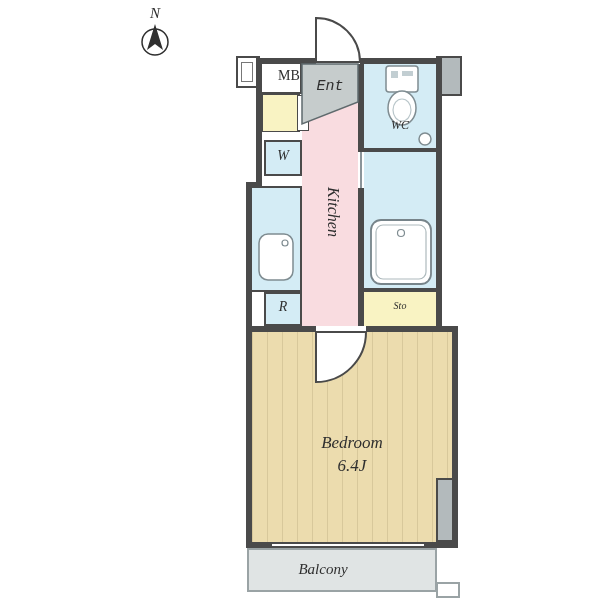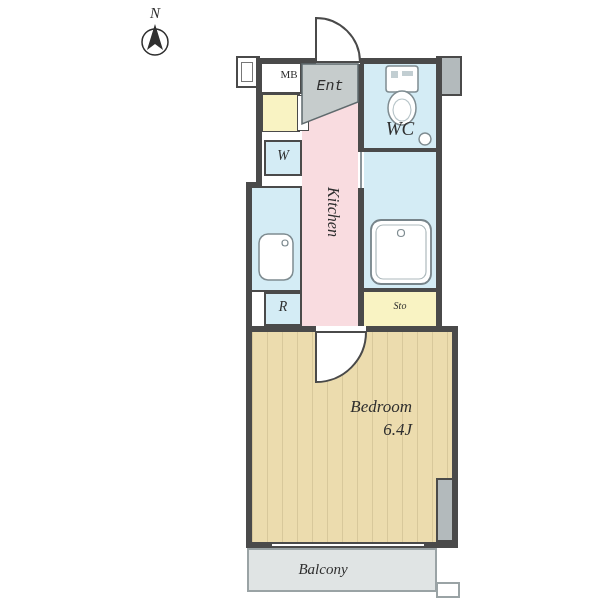--- a/index.html
+++ b/index.html
@@ -98,26 +98,26 @@
       <rect x="376" y="225" width="50" height="54" rx="7" fill="none" stroke="#aebabd" stroke-width="1.2"></rect>
       <circle cx="401" cy="233" r="3.5" fill="none" stroke="#7f8c91" stroke-width="1.2"></circle>
     </g>
     <g>
       <circle cx="155" cy="42" r="13" fill="#fff" stroke="#2f2f2f" stroke-width="1.5"></circle>
       <path d="M155,24 L147,50 L155,44 L163,50 Z" fill="#2f2f2f"></path>
     </g>
   </svg>
 
   <div class="abs label" style="left:147px;top:4px;width:16px;font-size:15px;">N</div>
-  <div class="abs label" style="left:262px;top:68px;width:54px;font-size:11px;font-style:normal;text-align:center;">MB</div>
+  <div class="abs label" style="left:262px;top:68px;width:54px;font-size:14px;font-style:normal;text-align:center;">MB</div>
   <div class="abs label" style="left:306px;top:78px;width:48px;font-size:15px;font-family:Liberation Mono, monospace;">Ent</div>
-  <div class="abs label" style="left:364px;top:118px;width:72px;font-size:19px;">WC</div>
+  <div class="abs label" style="left:364px;top:118px;width:72px;font-size:12px;">WC</div>
   <div class="abs label" style="left:264px;top:148px;width:38px;font-size:14px;">W</div>
   <div class="abs label rot90" style="left:262px;top:201px;width:140px;height:22px;font-size:16px;">Kitchen</div>
   <div class="abs label" style="left:264px;top:299px;width:38px;font-size:14px;">R</div>
   <div class="abs label" style="left:364px;top:300px;width:72px;font-size:10px;">Sto</div>
-  <div class="abs label" style="left:292px;top:396px;width:120px;font-size:17px;line-height:1.35;text-align:right;">
+  <div class="abs label" style="left:292px;top:432px;width:120px;font-size:17px;line-height:1.35;">
     <span>Bedroom</span><br>
     <span>6.4J</span>
   </div>
   <div class="abs label" style="left:247px;top:560px;width:152px;font-size:15px;">Balcony</div>
 
 </div>
 
 </body></html>

